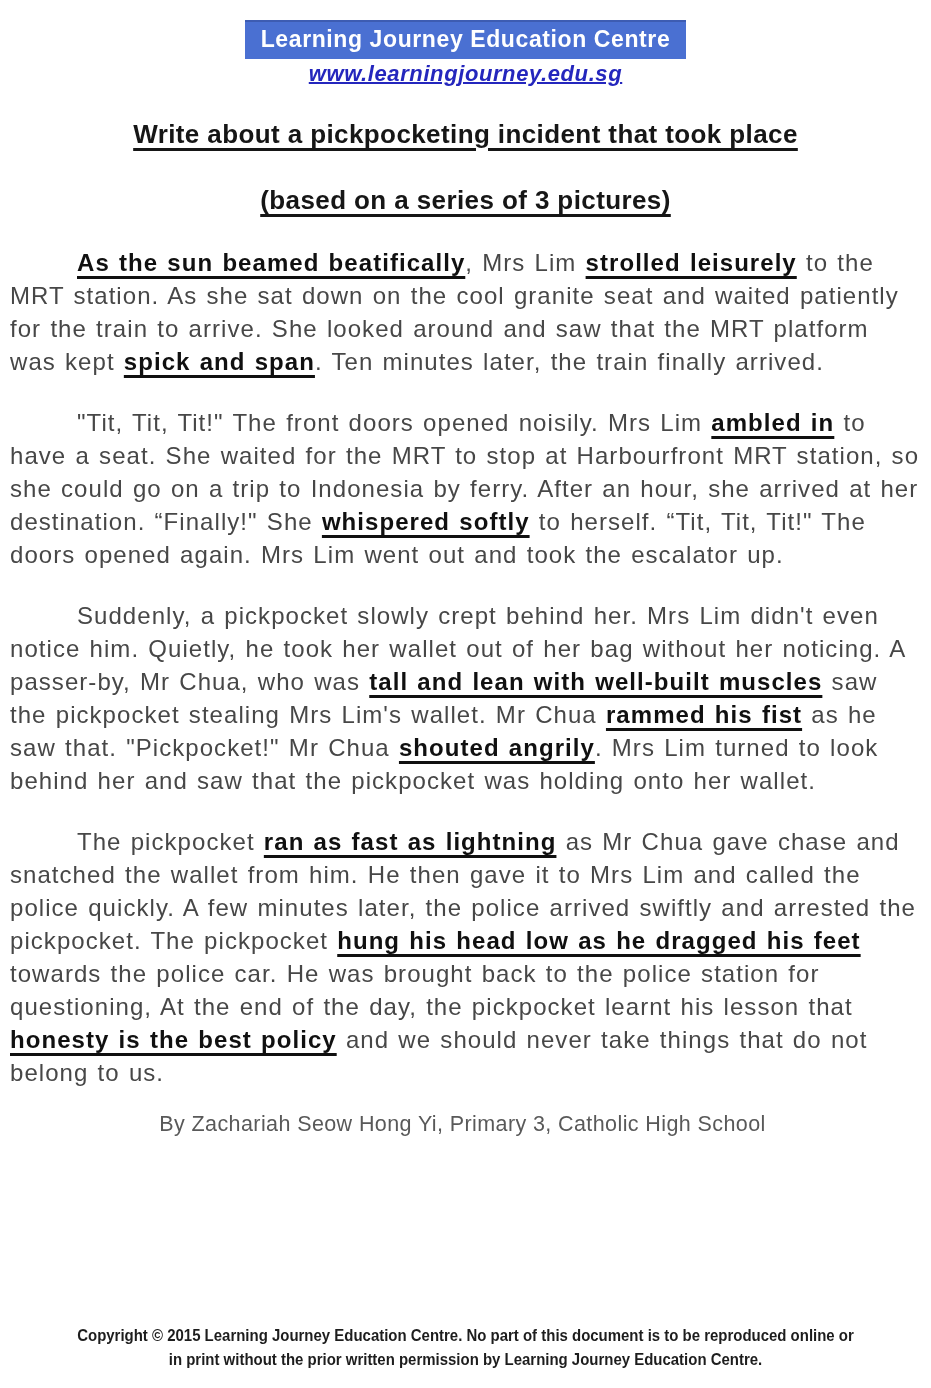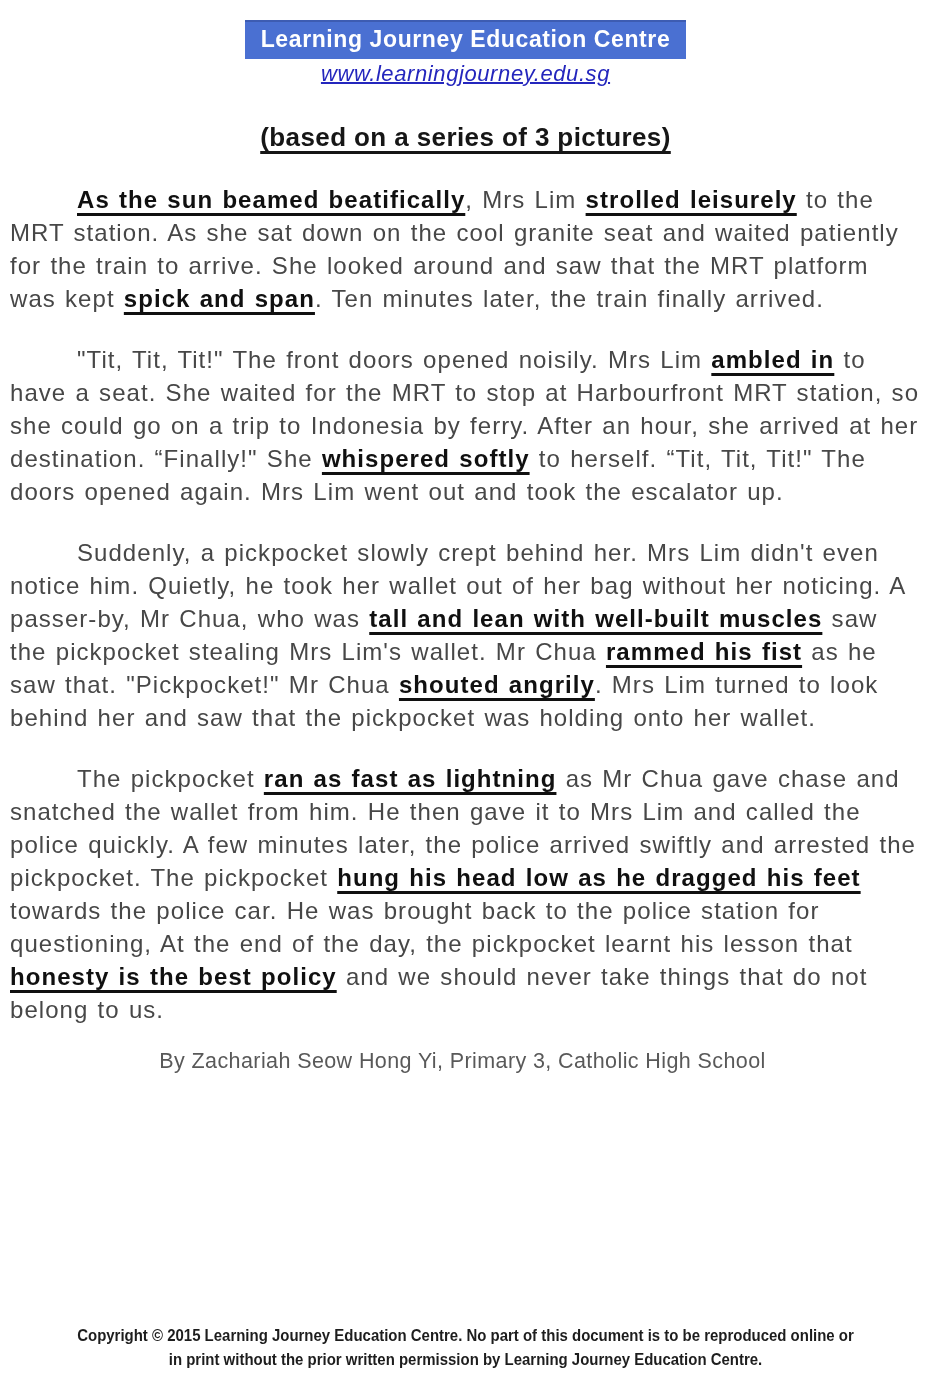--- a/index.html
+++ b/index.html
@@ -25,21 +25,21 @@
     border-top: 2px solid #3d5cb2;
     color: #ffffff;
     font-weight: bold;
     font-size: 23px;
     letter-spacing: 0.6px;
     padding: 4px 16px 6px 16px;
   }
   .website { margin-top: 2px; }
   .website a {
     color: #2426bd;
-    font-weight: normal;
+    font-weight: bold;
     font-style: italic;
     font-size: 22px;
     letter-spacing: 0.6px;
     text-decoration: underline;
     text-decoration-thickness: 2px;
     cursor: pointer;
   }
   .title-line1 {
     margin-top: 32px;
     text-align: center;
@@ -112,20 +112,23 @@
 
   <div class="header-block">
     <div class="banner">
       <span>Learning Journey Education Centre</span>
     </div>
     <div class="website">
       <a>www.learningjourney.edu.sg</a>
     </div>
   </div>
 
+  <div class="title-line1">
+    <span class="title-underline">Write about a pickpocketing incident that took place</span>
+  </div>
   <div class="title-line2">
     <span class="title-underline">(based on a series of 3 pictures)</span>
   </div>
 
   <div class="essay">
       <p><span class="phrase">As the sun beamed beatifically</span><span class="plain">, Mrs Lim </span><span class="phrase">strolled leisurely</span><span class="plain"> to the MRT station. As she sat down on the cool granite seat and waited patiently for the train to arrive. She looked around and saw that the MRT platform was kept </span><span class="phrase">spick and span</span><span class="plain">. Ten minutes later, the train finally arrived.</span></p>
       <p><span class="plain">"Tit, Tit, Tit!" The front doors opened noisily. Mrs Lim </span><span class="phrase">ambled in</span><span class="plain"> to have a seat. She waited for the MRT to stop at Harbourfront MRT station, so she could go on a trip to Indonesia by ferry. After an hour, she arrived at her destination. “Finally!" She </span><span class="phrase">whispered softly</span><span class="plain"> to herself. “Tit, Tit, Tit!" The doors opened again. Mrs Lim went out and took the escalator up.</span></p>
       <p><span class="plain">Suddenly, a pickpocket slowly crept behind her. Mrs Lim didn't even notice him. Quietly, he took her wallet out of her bag without her noticing. A passer-by, Mr Chua, who was </span><span class="phrase">tall and lean with well-built muscles</span><span class="plain"> saw the pickpocket stealing Mrs Lim's wallet. Mr Chua </span><span class="phrase">rammed his fist</span><span class="plain"> as he saw that. "Pickpocket!" Mr Chua </span><span class="phrase">shouted angrily</span><span class="plain">. Mrs Lim turned to look behind her and saw that the pickpocket was holding onto her wallet.</span></p>
       <p><span class="plain">The pickpocket </span><span class="phrase">ran as fast as lightning</span><span class="plain"> as Mr Chua gave chase and snatched the wallet from him. He then gave it to Mrs Lim and called the police quickly. A few minutes later, the police arrived swiftly and arrested the pickpocket. The pickpocket </span><span class="phrase">hung his head low as he dragged his feet</span><span class="plain"> towards the police car. He was brought back to the police station for questioning, At the end of the day, the pickpocket learnt his lesson that </span><span class="phrase">honesty is the best policy</span><span class="plain"> and we should never take things that do not belong to us.</span></p>
     </div>

